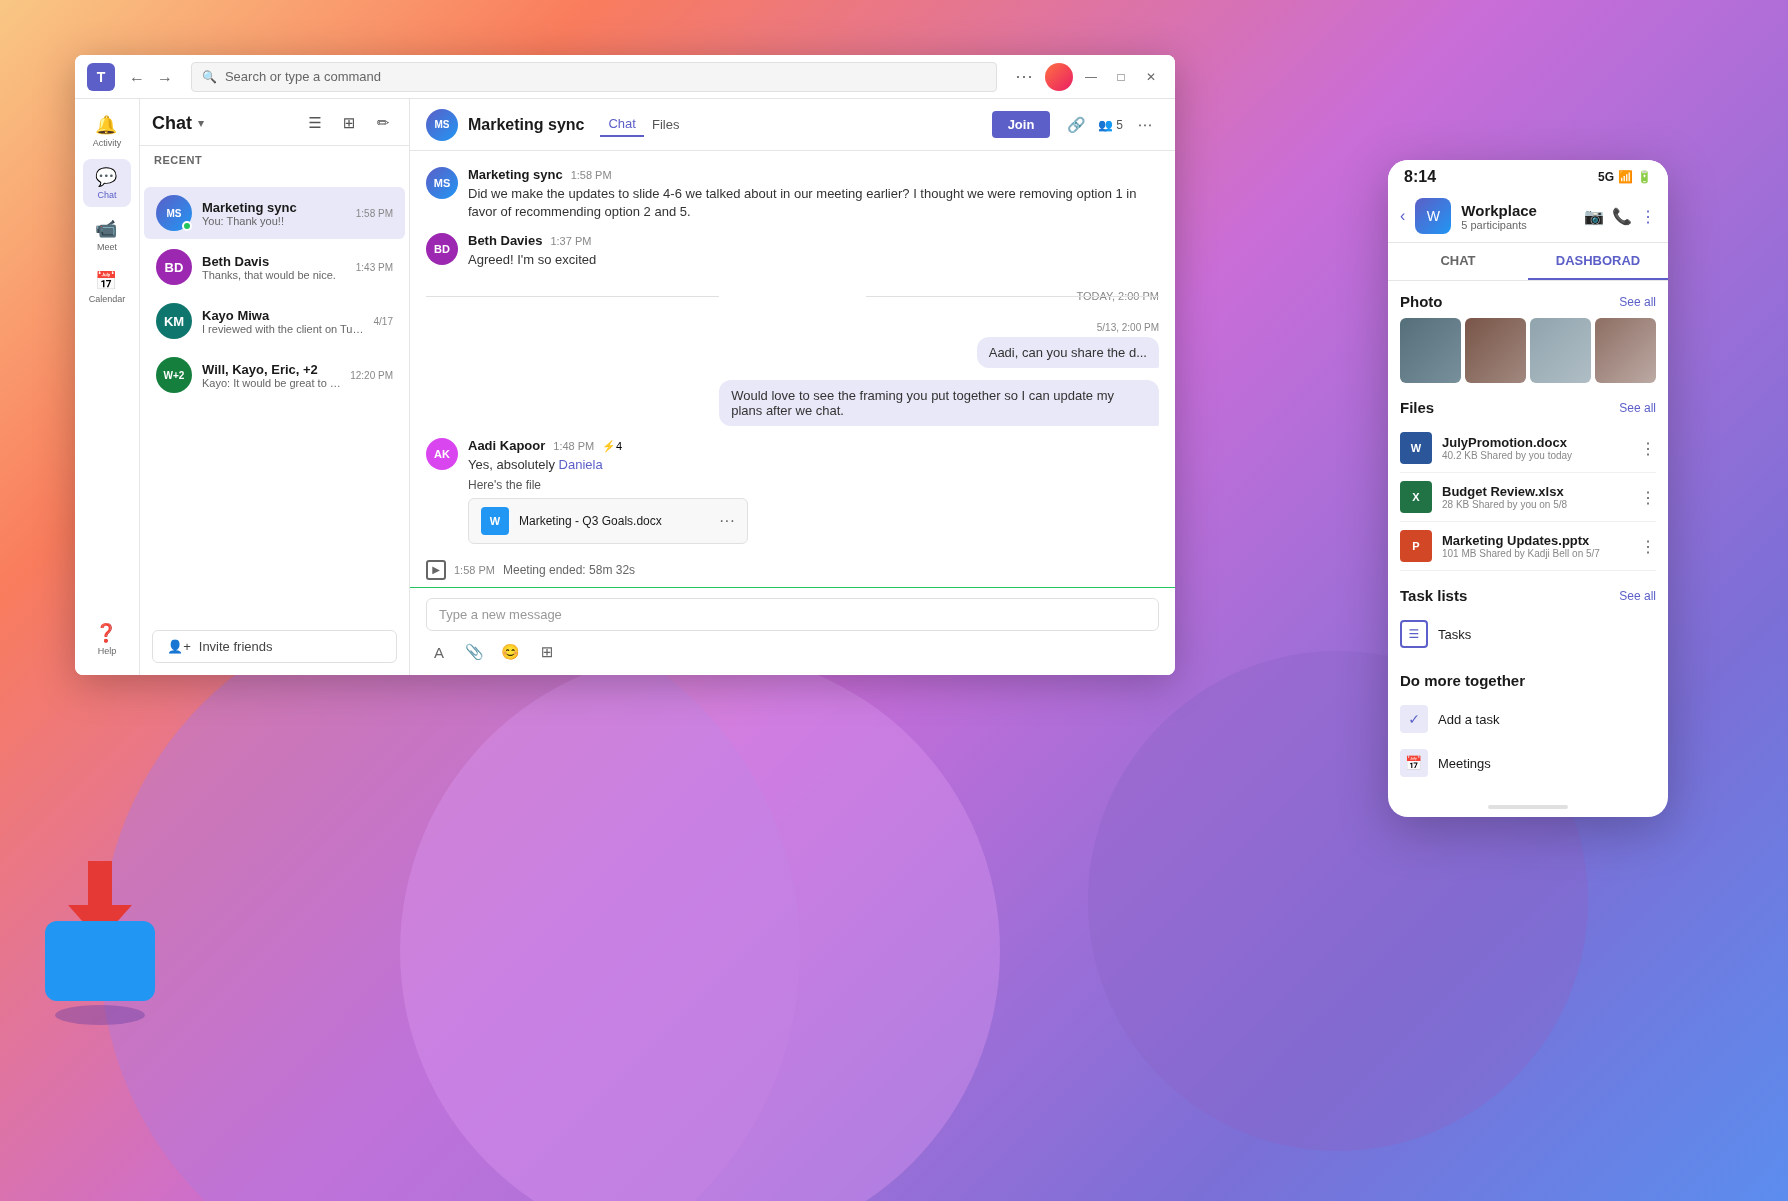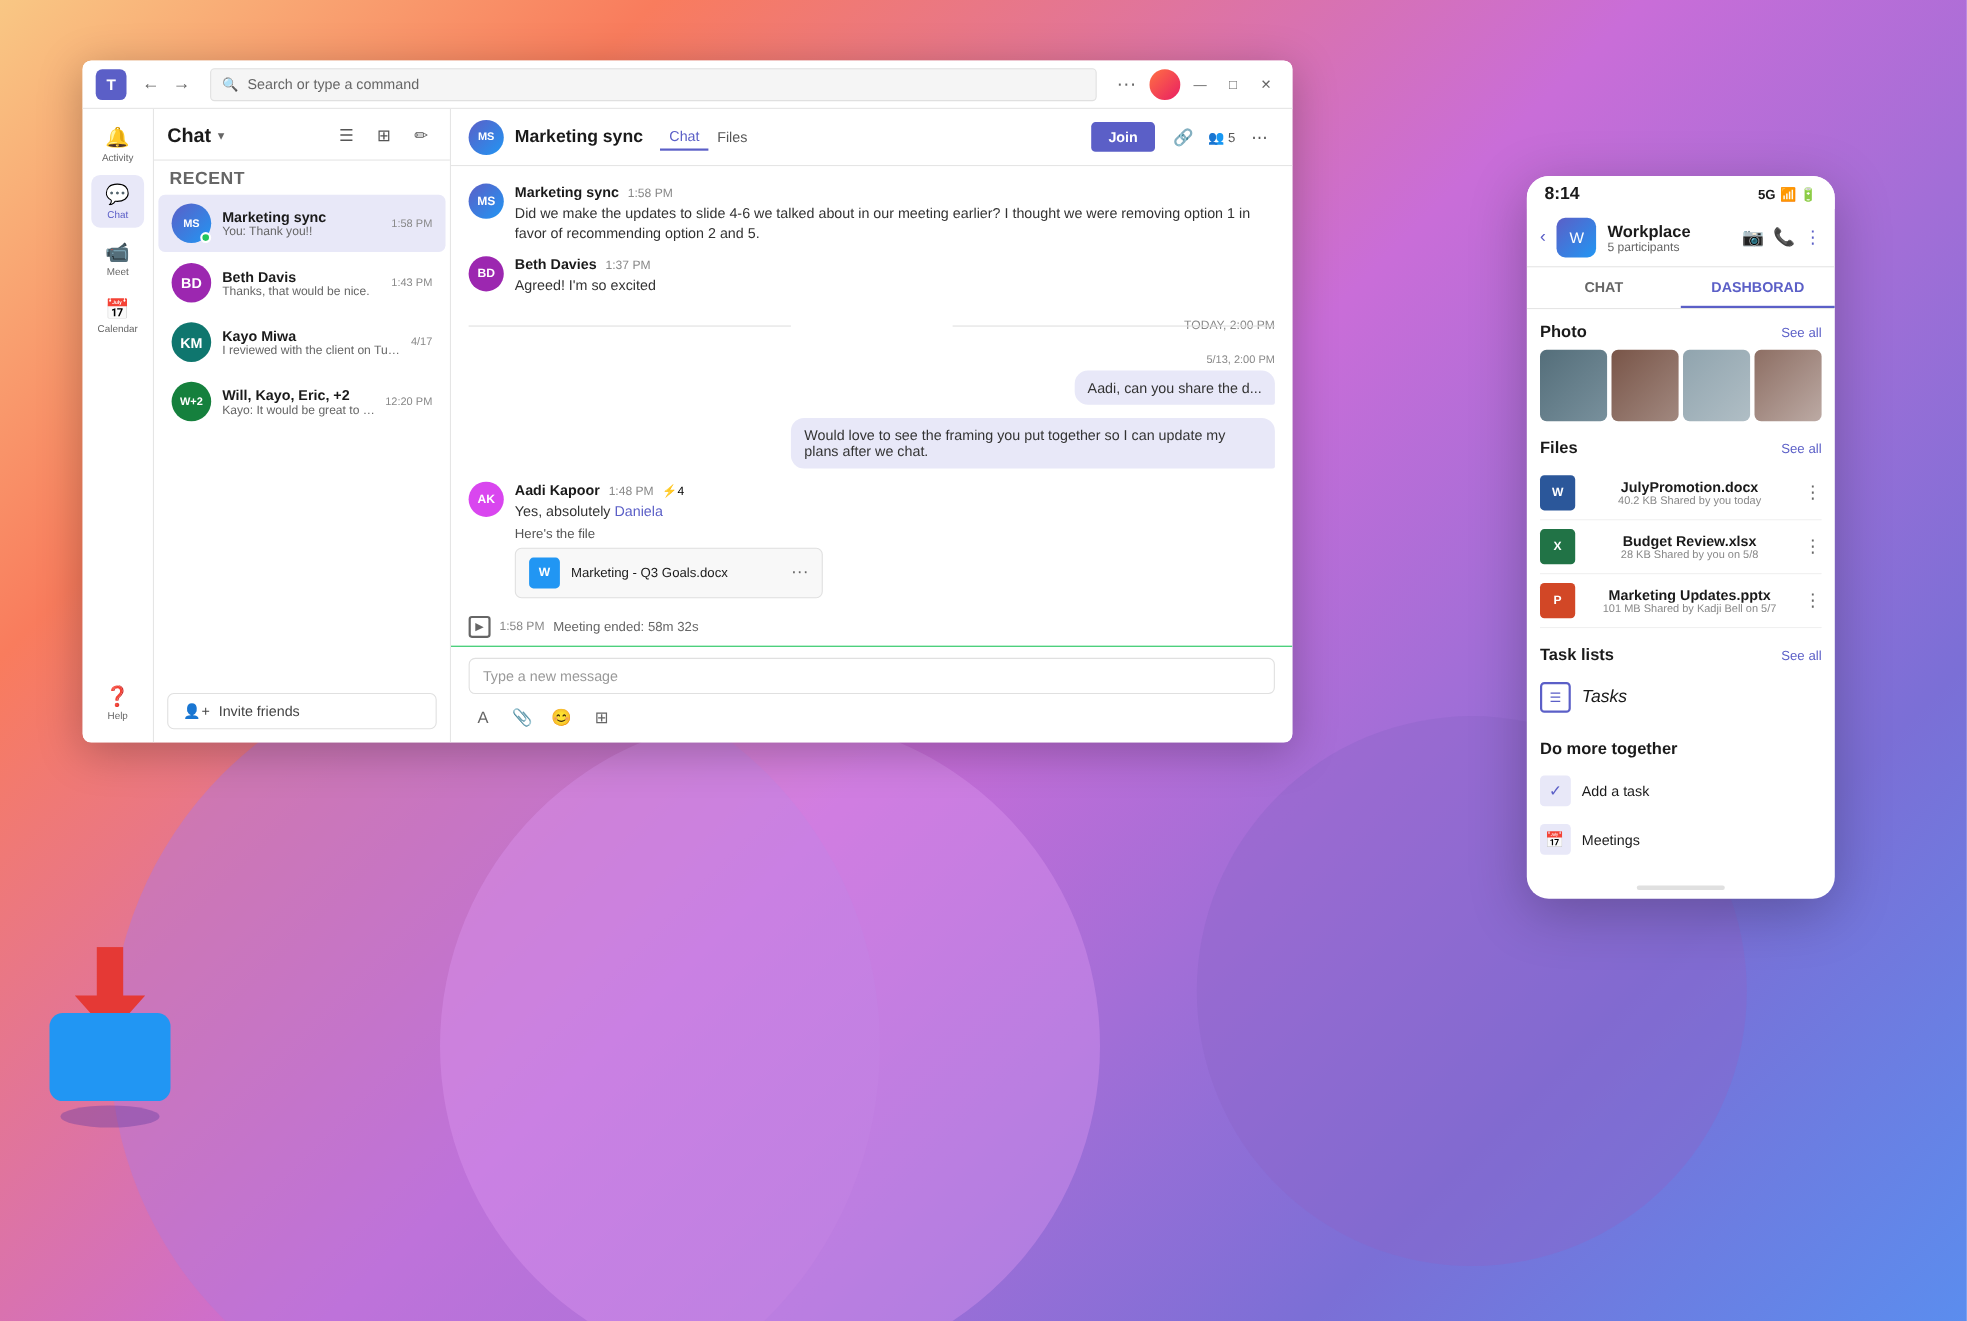--- a/index.html
+++ b/index.html
@@ -239,22 +239,22 @@
     .icon-btn {
       width: 28px; height: 28px;
       border: none; background: none;
       cursor: pointer;
       color: #555;
       font-size: 15px;
       border-radius: 4px;
       display: flex; align-items: center; justify-content: center;
     }
     .recent-label {
-      padding: 8px 14px 4px;
-      font-size: 16px;
+      padding: 8px 14px 20px;
+      font-size: 11px;
       font-weight: 600;
       color: #666;
       text-transform: uppercase;
       letter-spacing: 0.5px;
     }
     .chat-item {
       display: flex;
       align-items: center;
       padding: 8px 12px;
       cursor: pointer;
@@ -699,21 +699,21 @@
       border-radius: 4px;
       display: flex; align-items: center; justify-content: center;
       font-size: 11px;
       font-weight: bold;
       color: #fff;
       flex-shrink: 0;
     }
     .file-type-icon.word { background: #2b579a; }
     .file-type-icon.excel { background: #217346; }
     .file-type-icon.ppt { background: #d24726; }
-    .file-item-info { flex: 1; min-width: 0; text-align: center; }
+    .file-item-info { flex: 1; min-width: 0; }
     .file-item-name {
       font-size: 13px;
       font-weight: 600;
       color: #1a1a1a;
       white-space: nowrap;
       overflow: hidden;
       text-overflow: ellipsis;
     }
     .file-item-meta {
       font-size: 10px;
@@ -733,23 +733,22 @@
     }
     .task-icon {
       width: 28px; height: 28px;
       border: 2px solid #5b5fc7;
       border-radius: 4px;
       display: flex; align-items: center; justify-content: center;
       color: #5b5fc7;
       font-size: 12px;
     }
     .task-name {
-      font-size: 16px;
-      color: #1a1a1a;
-      font-style: italic;
+      font-size: 13px;
+      color: #1a1a1a;
     }
     .more-section { }
     .more-item {
       display: flex;
       align-items: center;
       padding: 8px 0;
       gap: 10px;
       cursor: pointer;
     }
     .more-item-icon {

